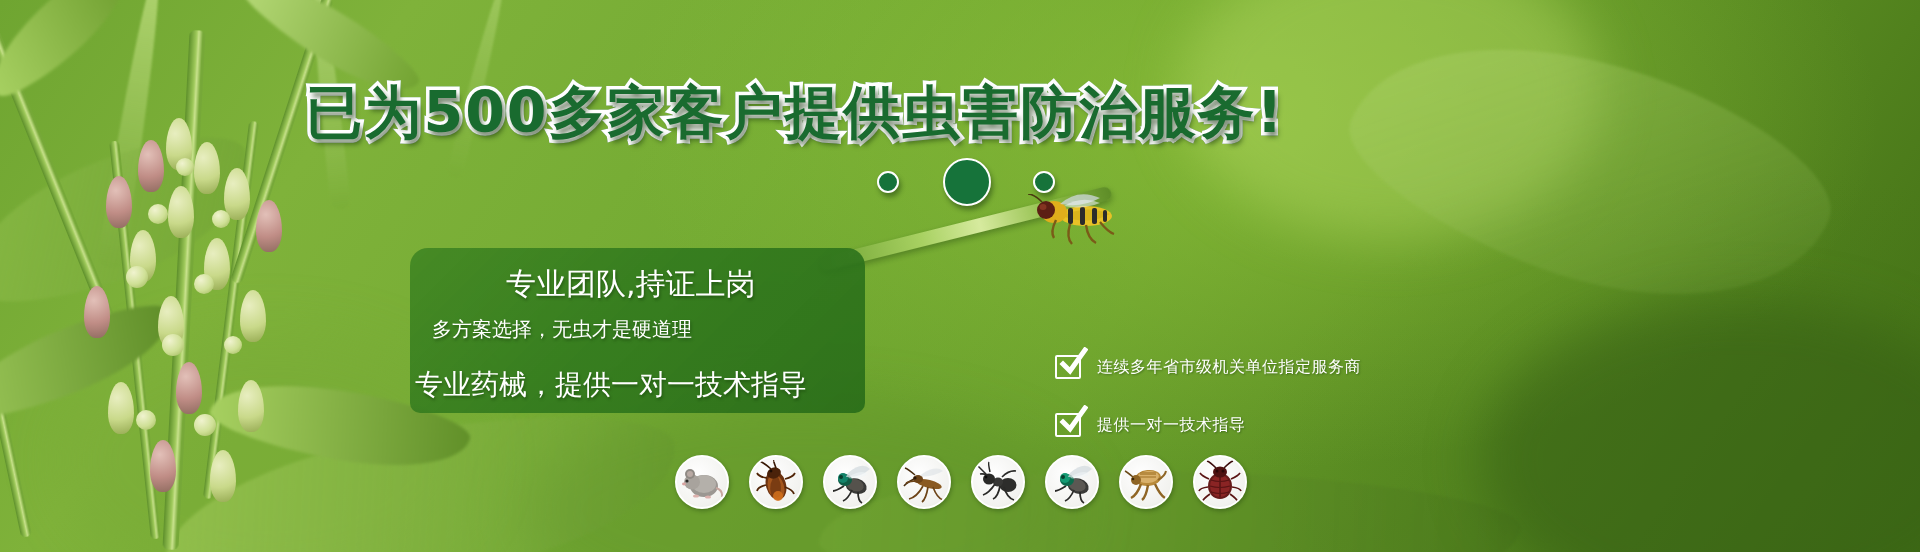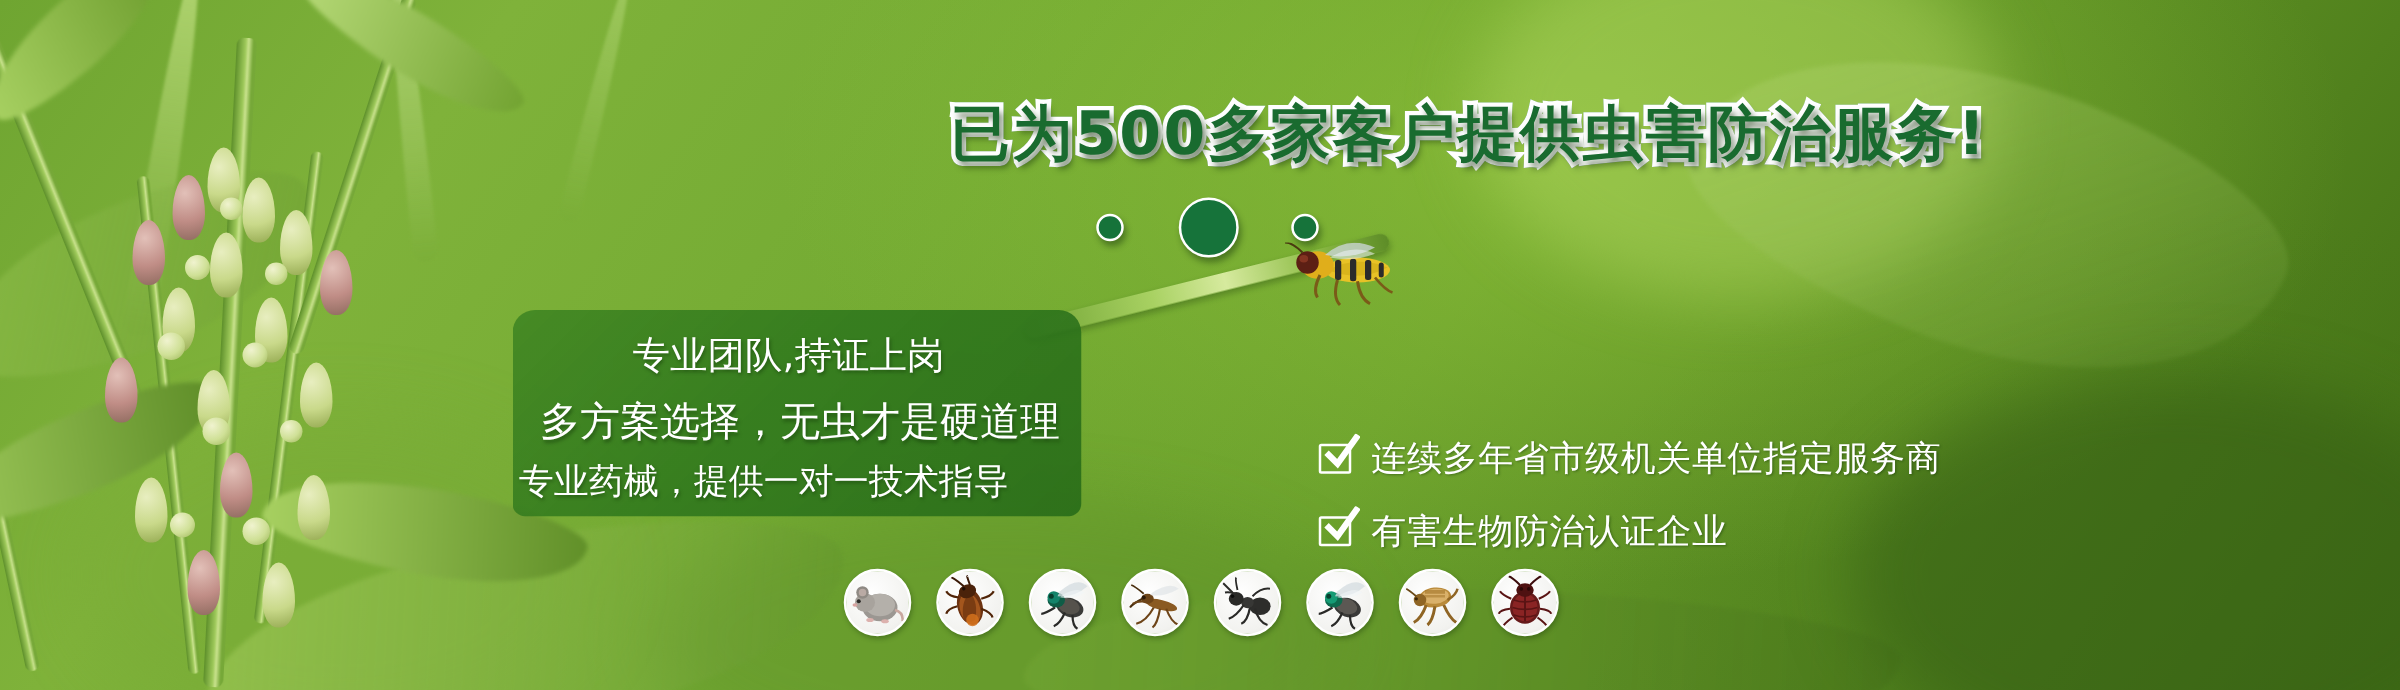--- a/index.html
+++ b/index.html
@@ -40,22 +40,22 @@
   }
   .bud.pink { background:radial-gradient(circle at 38% 28%, #e2c0b8, #c08d86 55%, #8d6a5e 100%); }
   .pod {
     position:absolute; border-radius:50%;
     background:radial-gradient(circle at 35% 30%, #f0f3cf, #cfe096 55%, #9ab356 100%);
     filter:blur(0.4px);
   }
 
   
   #headline {
-    position:absolute; left:0; top:75px; width:1590px; text-align:right;
-    font-size:48px; font-weight:bold; letter-spacing:2px; white-space:nowrap;
+    position:absolute; left:0; top:75px; width:1590px; text-align:center;
+    font-size:57px; font-weight:bold; letter-spacing:2px; white-space:nowrap;
     color:#196b2f;
     -webkit-text-stroke:7px #ffffff;
     paint-order:stroke fill;
     text-shadow:3px 5px 5px rgba(20,50,10,0.55);
     font-family:"DejaVu Sans","Liberation Sans",sans-serif;
   }
   #headline-inner {
     background:linear-gradient(180deg,#2f8f3d 0%,#1d6b2c 45%,#0f4a1c 100%);
     -webkit-background-clip:text; background-clip:text;
   }
@@ -78,35 +78,35 @@
     border-radius:18px 18px 10px 10px;
     backdrop-filter:blur(1px);
   }
   .feature-line {
     color:#ffffff; font-weight:normal; white-space:nowrap;
     font-family:"DejaVu Sans","Liberation Sans",sans-serif;
     text-shadow:1px 2px 3px rgba(10,40,5,0.45);
     position:absolute;
   }
   #fl-0 { left:96px;  top:16px; font-size:30px; letter-spacing:0px; }
-  #fl-1 { left:22px;  top:68px; font-size:32px; letter-spacing:0px; }
+  #fl-1 { left:22px;  top:68px; font-size:20px; letter-spacing:0px; }
   #fl-2 { left:5px;   top:118px; font-size:28px; letter-spacing:0px; }
 
   
   #checklist { position:absolute; left:1055px; top:338px; width:560px; }
   .check-row { display:flex; align-items:center; height:58px; }
   .check-box {
     width:26px; height:24px; border:2.5px solid #ffffff; border-radius:2px;
     position:relative; flex:0 0 auto; margin-right:16px;
   }
   .check-box .tick {
     position:absolute; left:1px; top:-10px; width:30px; height:30px;
   }
   .check-label {
-    color:#ffffff; font-size:28px; white-space:nowrap; letter-spacing:0.5px;
+    color:#ffffff; font-size:16px; white-space:nowrap; letter-spacing:0.5px;
     font-family:Liberation Mono, monospace;
     text-shadow:1px 1px 2px rgba(10,40,5,0.4);
   }
 
   
   #pest-row { position:absolute; left:675px; top:455px; display:flex; gap:20px; }
   .pest {
     width:54px; height:54px; border-radius:50%;
     background:radial-gradient(circle at 40% 35%, #ffffff, #f2f2ef 70%, #e3e3de 100%);
     border:2px solid #ffffff;
@@ -237,21 +237,21 @@
         </svg>
       </div>
       <div class="check-label">连续多年省市级机关单位指定服务商</div>
     </div>
     <div class="check-row">
       <div class="check-box">
         <svg class="tick" viewBox="0 0 30 30">
           <path d="M5 17 L12 24 L27 3" stroke="#ffffff" stroke-width="5" fill="none" stroke-linecap="square"></path>
         </svg>
       </div>
-      <div class="check-label">有害生物防治认证企业</div>
+      <div class="check-label">提供一对一技术指导</div>
     </div>
   </div>
 
   <div id="pest-row">
 
     <div class="pest">
       <svg viewBox="0 0 44 44">
         <ellipse cx="24" cy="26" rx="14" ry="11" fill="#9b9792"></ellipse>
         <ellipse cx="24" cy="24" rx="12" ry="9" fill="#b4b0aa"></ellipse>
         <ellipse cx="12" cy="22" rx="8" ry="7.5" fill="#a8a39d"></ellipse>

